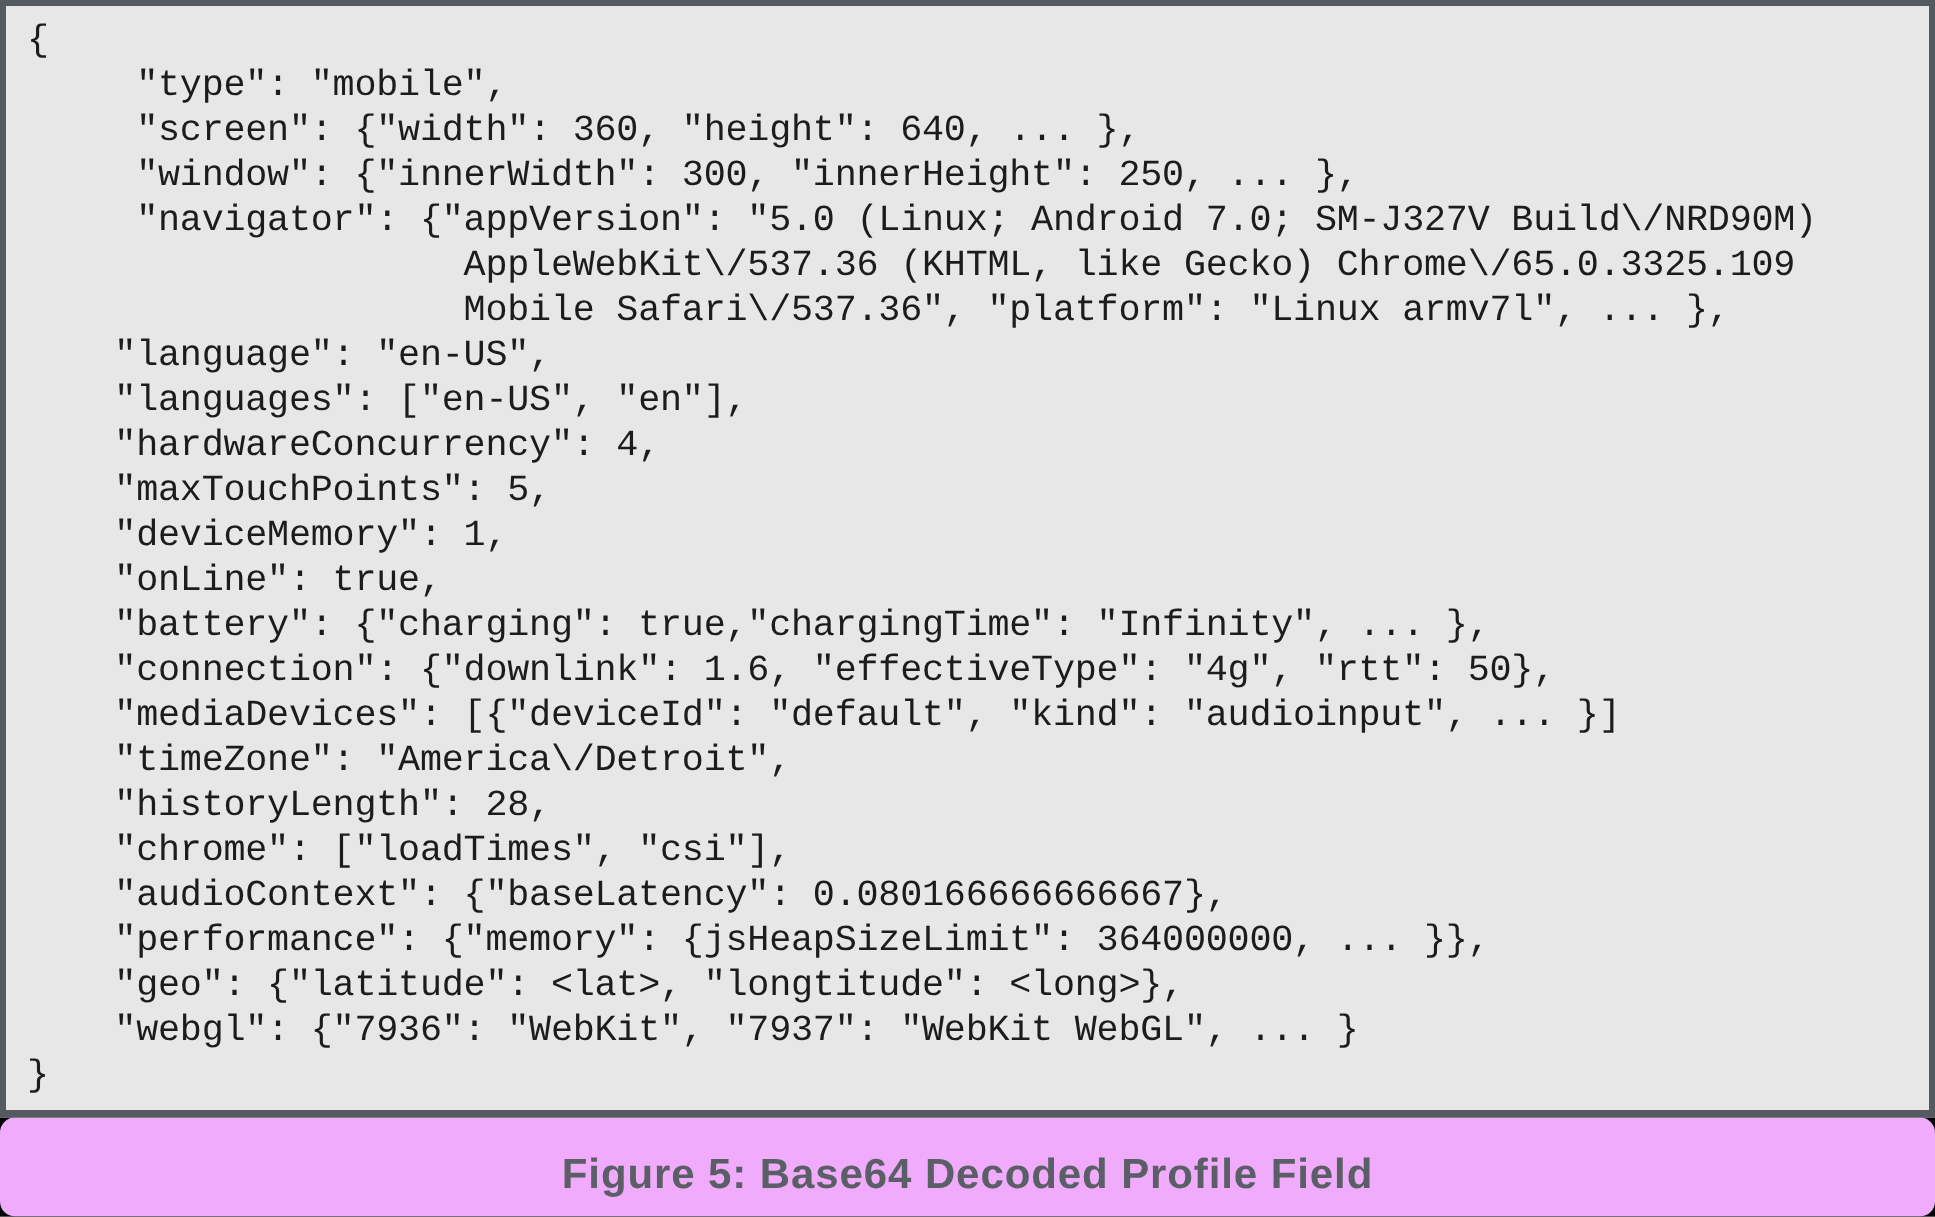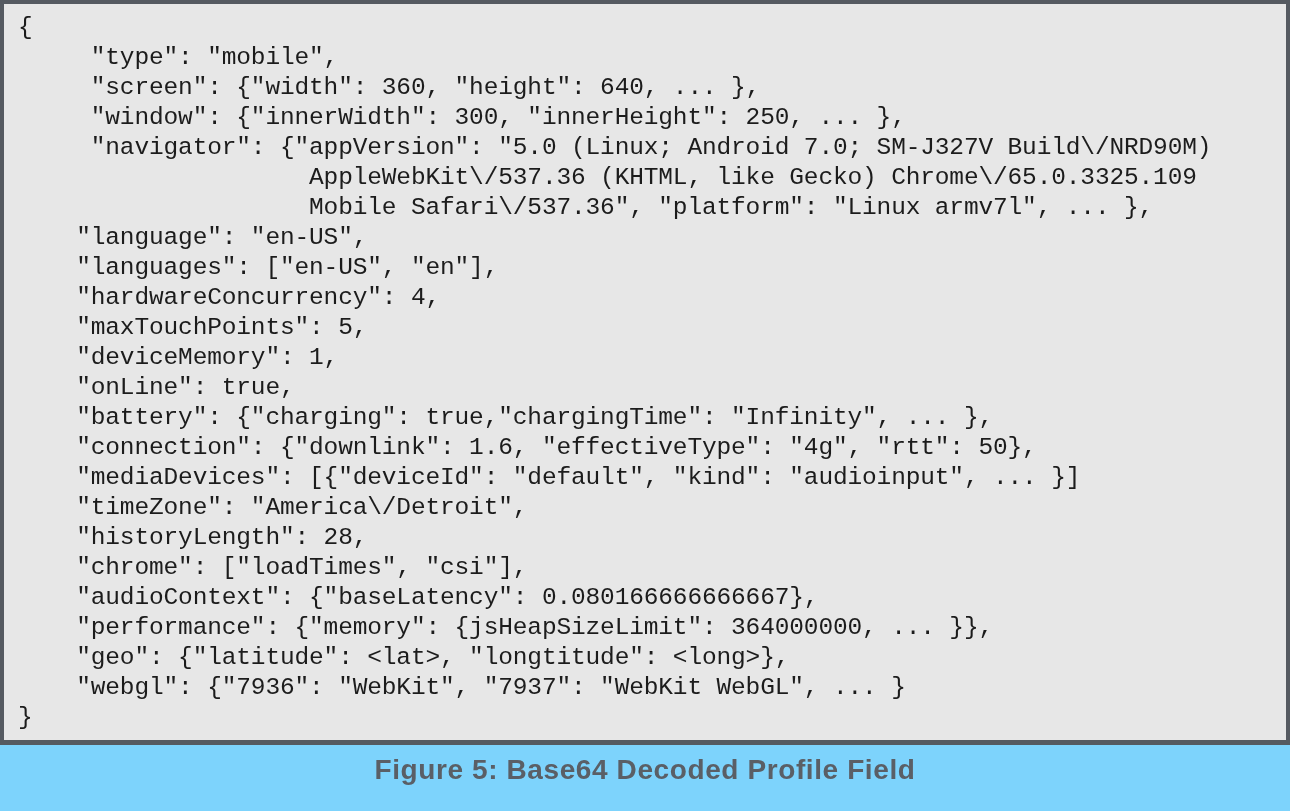--- a/index.html
+++ b/index.html
@@ -42,26 +42,27 @@
     white-space: pre;
     letter-spacing: -0.15px;
     -webkit-font-smoothing: none;
   }
   .code-line {
     white-space: pre;
     min-height: 30px;
   }
   #caption-bar {
     flex: 1 1 auto;
-    background: #7dd3fc;
+    background: #f0abfc;
     display: flex;
-    align-items: flex-start;
+    align-items: center;
     justify-content: center;
     padding-top: 9px;
     box-sizing: border-box;
+    border-radius: 10px;
   }
   #caption-text {
     color: #5a5f66;
     font-family: "Liberation Sans", sans-serif;
     font-size: 28px;
     font-weight: bold;
     letter-spacing: 0.6px;
     white-space: pre;
   }
 </style>

